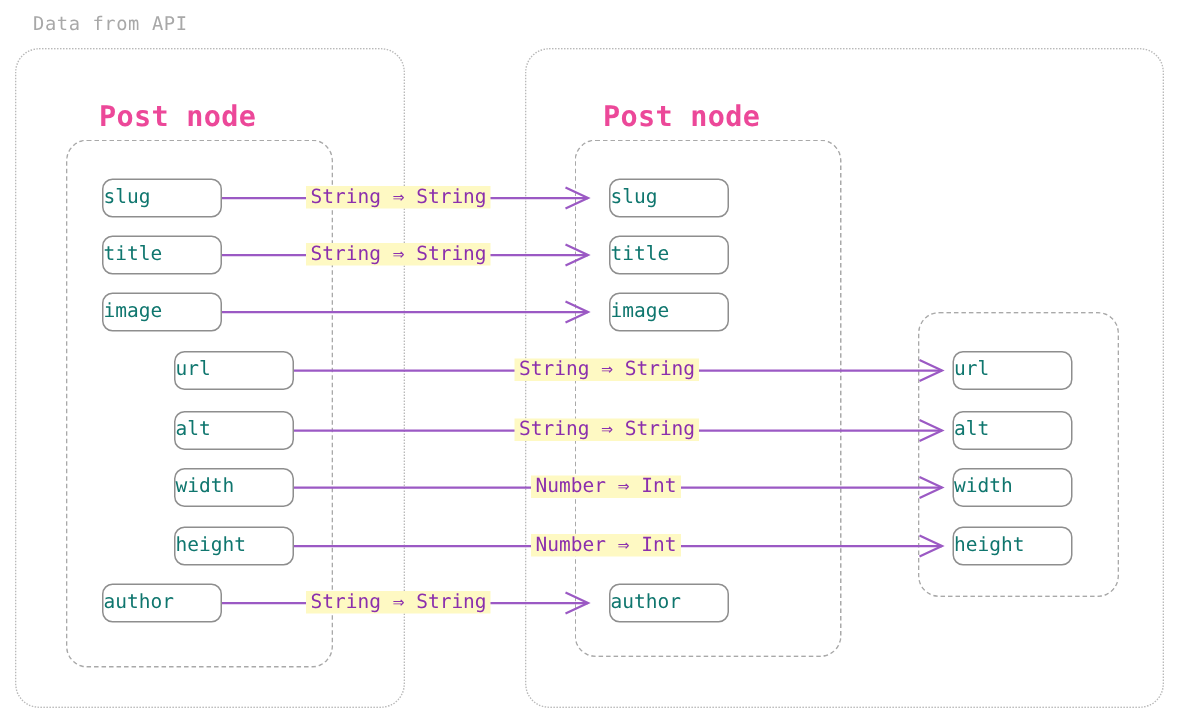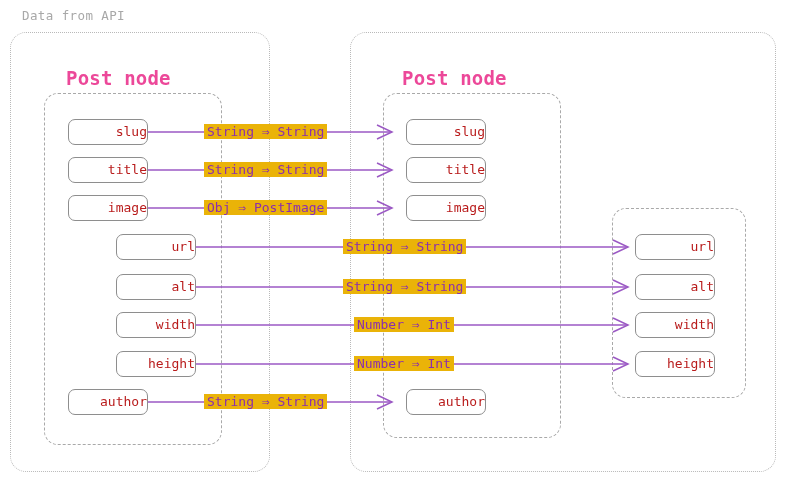--- a/index.html
+++ b/index.html
@@ -47,41 +47,41 @@
     letter-spacing: 0.2px;
   }
   
   .field {
     position: absolute;
     height: 26px;
     line-height: 24px;
     border: 1.4px solid #8e8e8e;
     border-radius: 7px;
     background: #ffffff;
-    color: #b91c1c;
+    color: #0f766e;
     font-size: 13px;
-    text-align: right;
+    text-align: left;
     box-sizing: border-box;
     white-space: nowrap;
   }
   
   .edge-svg {
     position: absolute;
     left: 0;
     top: 0;
     width: 786px;
     height: 482px;
     pointer-events: none;
   }
   .edge-label {
     position: absolute;
     color: #8B2FAD;
     font-size: 13px;
     white-space: nowrap;
-    background: #eab308;
+    background: #fef9c3;
     padding: 0 3px;
     line-height: 15px;
     text-align: right;
   }
 </style>
 </head>
 <body>
 
 <div id="diagram">
 
@@ -122,21 +122,20 @@
       <path d="M196,364 H628"></path>
       <path d="M613,357 L628,364 L613,371"></path>
 
       <path d="M148,402 H392"></path>
       <path d="M377,395 L392,402 L377,409"></path>
     </g>
   </svg>
 
   <div class="edge-label" style="left:204px; top:124px;">String ⇒ String</div>
   <div class="edge-label" style="left:204px; top:162px;">String ⇒ String</div>
-  <div class="edge-label" style="left:204px; top:200px;">Obj ⇒ PostImage</div>
   <div class="edge-label" style="left:343px; top:239px;">String ⇒ String</div>
   <div class="edge-label" style="left:343px; top:279px;">String ⇒ String</div>
   <div class="edge-label" style="left:354px; top:317px;">Number ⇒ Int</div>
   <div class="edge-label" style="left:354px; top:356px;">Number ⇒ Int</div>
   <div class="edge-label" style="left:204px; top:394px;">String ⇒ String</div>
 
   <div class="field" style="left:68px; top:119px; width:80px;">slug</div>
   <div class="field" style="left:68px; top:157px; width:80px;">title</div>
   <div class="field" style="left:68px; top:195px; width:80px;">image</div>
   <div class="field" style="left:116px; top:234px; width:80px;">url</div>

